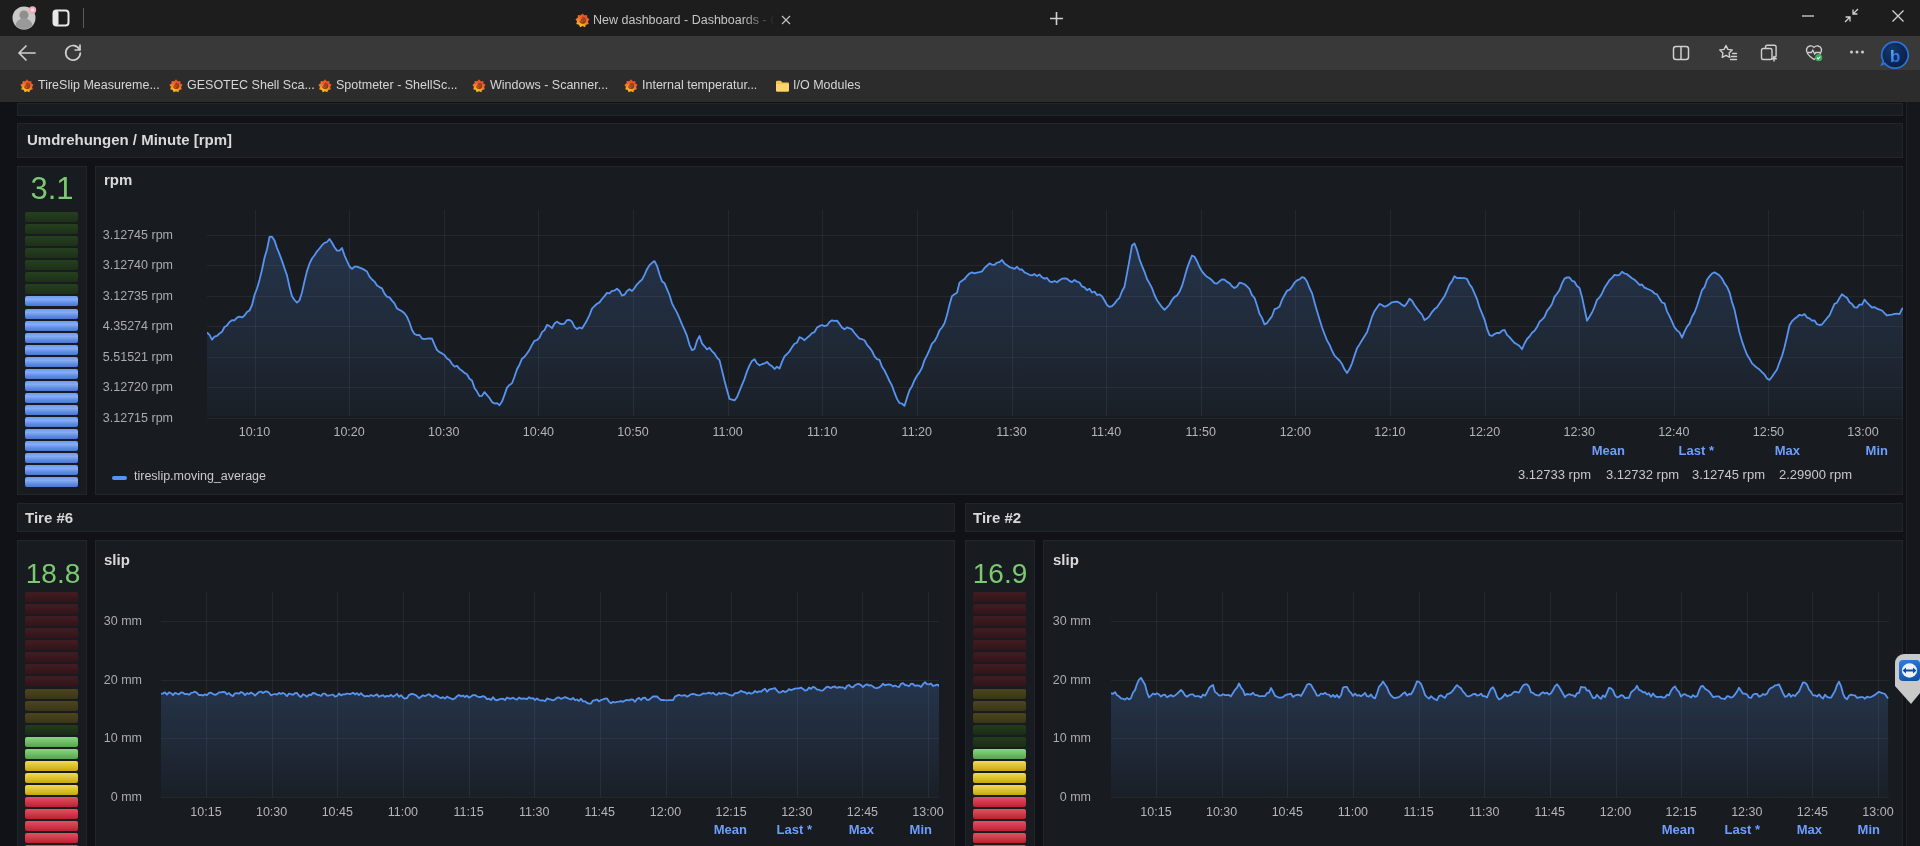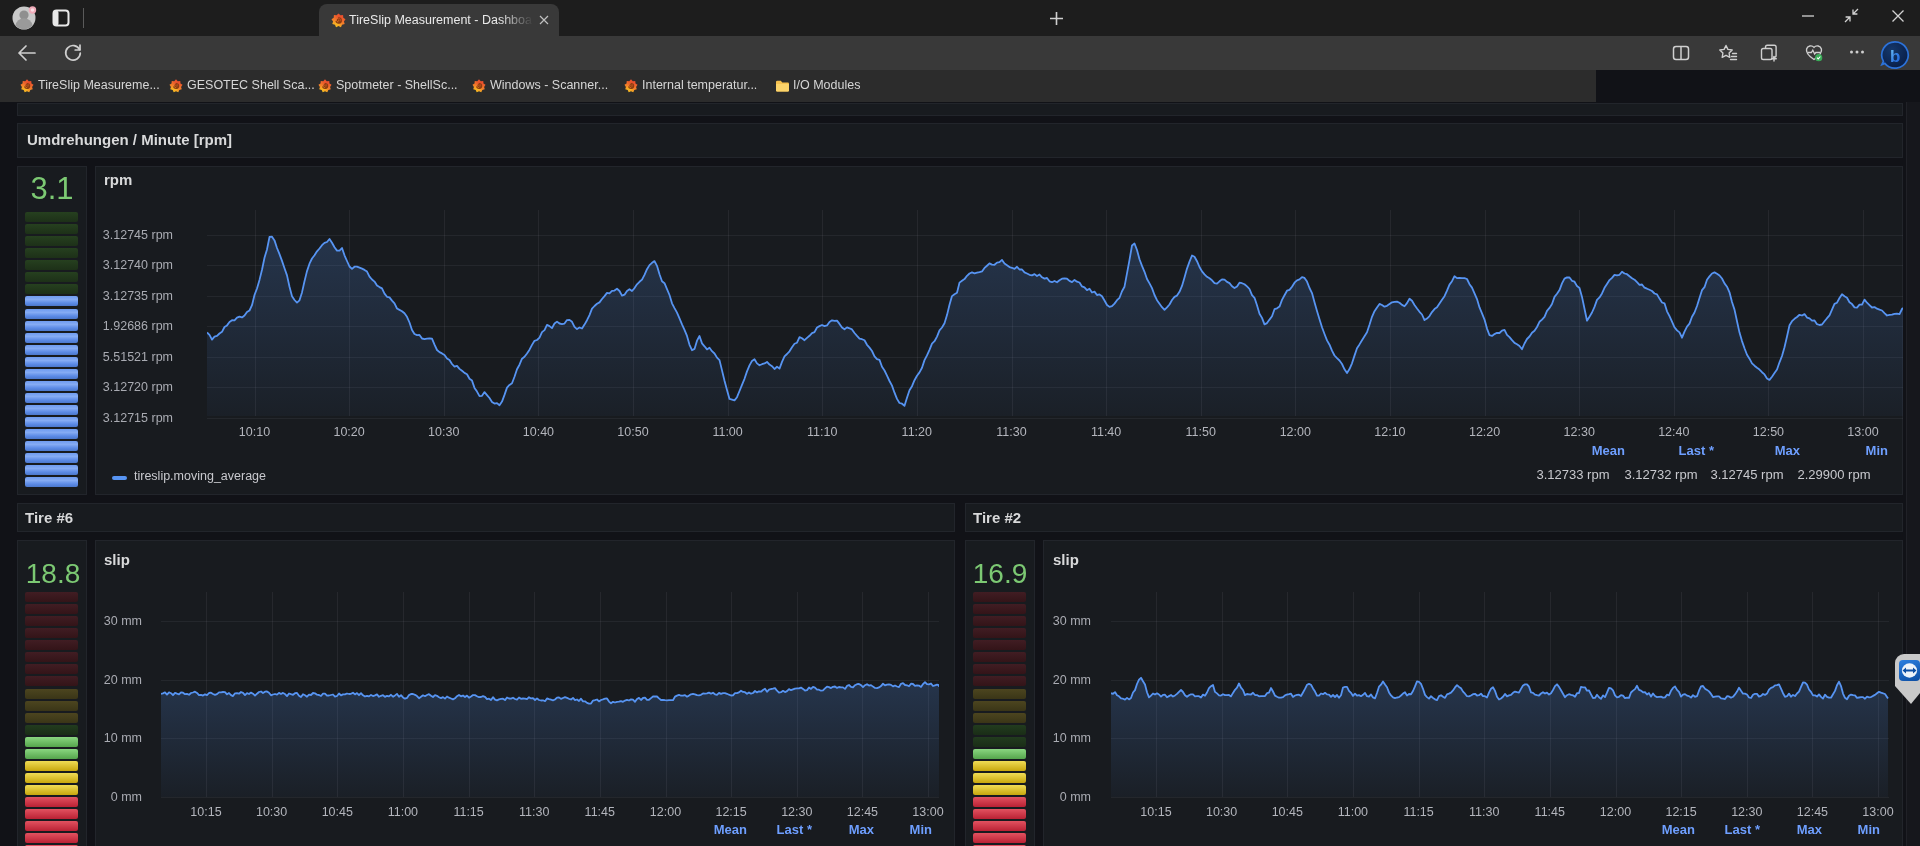--- a/index.html
+++ b/index.html
@@ -2,21 +2,21 @@
 <html><head>
 <meta charset="utf-8">
 <style>
 * { margin:0; padding:0; box-sizing:border-box; }
 html,body { width:1920px; height:846px; overflow:hidden; background:#111217;
   font-family:"Liberation Sans", sans-serif; }
 .abs { position:absolute; }
 
 #tabbar { position:absolute; left:0; top:0; width:1920px; height:36px; background:#1d1d1d; }
 #toolbar { position:absolute; left:0; top:36px; width:1920px; height:34px; background:#393939; }
-#bookbar { position:absolute; left:0; top:70px; width:1596px; height:32px; background:#2c2c2c; }
+#bookbar { position:absolute; left:0; top:70px; width:1920px; height:32px; background:#2c2c2c; }
 .tab { position:absolute; top:4px; height:32px; border-radius:8px 8px 0 0; }
 .tab .title { position:absolute; left:30px; top:9px; font-size:12.5px; color:#c5c5c5;
   white-space:nowrap; overflow:hidden; width:178px;
   -webkit-mask-image:linear-gradient(90deg,#000 80%,transparent 98%);
   mask-image:linear-gradient(90deg,#000 80%,transparent 98%); }
 .tab.active { background:#393939; }
 .tab.active .title { color:#e9e9e9; }
 .tab .x { position:absolute; right:8px; top:9px; width:14px; height:14px; color:#c0c0c0;
   font-size:13px; line-height:14px; text-align:center; }
 .vsep { position:absolute; left:83px; top:8px; width:1px; height:20px; background:#5a5a5a; }
@@ -28,21 +28,21 @@
 
 #dash { position:absolute; left:0; top:102px; width:1920px; height:744px; background:#111217; overflow:hidden; }
 .panel { position:absolute; background:#181b1f; border:1px solid #22252b; }
 .rowtitle { font-size:15px; font-weight:bold; color:#d8d9da; }
 .ptitle { position:absolute; font-size:15px; font-weight:bold; color:#d8d9da; }
 .bigval { position:absolute; color:#7cc973; font-weight:500; text-align:center; }
 .cell { position:absolute; border-radius:2px; }
 .ylab { position:absolute; font-size:12.5px; color:#a9abb2; text-align:right; width:80px; }
 .xlab { position:absolute; font-size:12.5px; color:#b3b5bc; text-align:center; width:60px; }
 .lhead { position:absolute; font-size:13px; font-weight:bold; color:#6e9fff; text-align:right; width:90px; }
-.lval { position:absolute; font-size:13px; color:#c8c9ce; text-align:center; width:110px; }
+.lval { position:absolute; font-size:13px; color:#c8c9ce; text-align:left; width:110px; }
 .legname { position:absolute; font-size:12.5px; color:#c8c9ce; }
 .legdash { position:absolute; width:15px; height:4px; border-radius:2px; background:#5794f2; }
 .gline-h { position:absolute; height:1px; background:rgba(204,204,220,0.07); }
 .gline-v { position:absolute; width:1px; background:rgba(204,204,220,0.08); }
 </style>
 </head>
 <body>
 
 <div id="tabbar">
 
@@ -52,34 +52,34 @@
     <path d="M4.5 21.5 a8.6 8.6 0 0 1 17 0 a11.5 11.5 0 0 1 -17 0 Z" fill="#9a9a9a"></path>
     <circle cx="21.5" cy="6" r="3.7" fill="#efaab8"></circle>
     <circle cx="21.5" cy="6" r="1.8" fill="#fbdde3"></circle>
   </svg>
 
   <svg class="abs" style="left:52px;top:9px" width="18" height="18" viewBox="0 0 18 18">
     <rect x="1.5" y="1.5" width="15" height="15" rx="3" fill="none" stroke="#e8e8e8" stroke-width="2"></rect>
     <rect x="1.5" y="1.5" width="5" height="15" rx="2.5" fill="#e8e8e8"></rect>
   </svg>
   <div class="vsep"></div>
-    <div class="tab active" style="left:319px;width:240px">
+    <div class="tab" style="left:563px;width:238px">
       <svg class="abs fav2" style="left:12px;top:9px" width="15" height="15" viewBox="0 0 16 16">
 <defs>
-          <linearGradient id="gf2" x1="0.2" y1="1" x2="0.65" y2="0">
+          <linearGradient id="gf3" x1="0.2" y1="1" x2="0.65" y2="0">
 <stop offset="0%" stop-color="#fbd21e"></stop>
             <stop offset="40%" stop-color="#f4832a"></stop>
             <stop offset="100%" stop-color="#e5432d"></stop>
           </linearGradient>
         </defs>
-<path d="M8.00 0.40 L10.02 2.46 L12.89 2.18 L13.11 5.05 L15.48 6.68 L13.81 9.02 L14.58 11.80 L11.79 12.52 L10.60 15.14 L8.00 13.90 L5.40 15.14 L4.21 12.52 L1.42 11.80 L2.19 9.02 L0.52 6.68 L2.89 5.05 L3.11 2.18 L5.98 2.46 Z" fill="url(#gf2)"></path>
-<circle cx="8" cy="8" r="4.6" fill="url(#gf2)"></circle>
-<path d="M8.1 5.1 a2.9 2.9 0 1 1 -2.8 3.4 a2.1 2.1 0 1 0 2.6 -2.1 a1.15 1.15 0 1 0 0.1 2.3" fill="none" stroke="#8a3c11" stroke-width="1.25" stroke-linecap="round"></path>
-</svg>
-      <div class="title" style="width:188px">TireSlip Measurement - Dashboa</div>
+<path d="M8.00 0.40 L10.02 2.46 L12.89 2.18 L13.11 5.05 L15.48 6.68 L13.81 9.02 L14.58 11.80 L11.79 12.52 L10.60 15.14 L8.00 13.90 L5.40 15.14 L4.21 12.52 L1.42 11.80 L2.19 9.02 L0.52 6.68 L2.89 5.05 L3.11 2.18 L5.98 2.46 Z" fill="url(#gf3)"></path>
+<circle cx="8" cy="8" r="4.6" fill="url(#gf3)"></circle>
+<path d="M8.1 5.1 a2.9 2.9 0 1 1 -2.8 3.4 a2.1 2.1 0 1 0 2.6 -2.1 a1.15 1.15 0 1 0 0.1 2.3" fill="none" stroke="#8a3c11" stroke-width="1.25" stroke-linecap="round"></path>
+</svg>
+      <div class="title" style="width:186px">New dashboard - Dashboards - G</div>
       <svg class="x" viewBox="0 0 14 14" width="14" height="14" style="left:auto">
         <path d="M3 3 L11 11 M11 3 L3 11" stroke="#c0c0c0" stroke-width="1.2"></path>
       </svg>
     </div>
 
   <svg class="abs" style="left:1049px;top:11px" width="15" height="15" viewBox="0 0 15 15">
     <path d="M7.5 1 v13 M1 7.5 h13" stroke="#cfcfcf" stroke-width="1.6"></path>
   </svg>
 
   <svg class="abs" style="left:1800px;top:8px" width="16" height="16" viewBox="0 0 16 16">
@@ -275,21 +275,21 @@
     <div class="gline-h" style="left:207px;top:132.5px;width:1696px"></div>
     <div class="gline-h" style="left:207px;top:163.0px;width:1696px"></div>
     <div class="gline-h" style="left:207px;top:193.5px;width:1696px"></div>
     <div class="gline-h" style="left:207px;top:224.0px;width:1696px"></div>
     <div class="gline-h" style="left:207px;top:254.5px;width:1696px"></div>
     <div class="gline-h" style="left:207px;top:285.0px;width:1696px"></div>
     <div class="gline-h" style="left:207px;top:315.5px;width:1696px"></div>
     <div class="ylab" style="left:93px;top:125.5px">3.12745 rpm</div>
     <div class="ylab" style="left:93px;top:156.0px">3.12740 rpm</div>
     <div class="ylab" style="left:93px;top:186.5px">3.12735 rpm</div>
-    <div class="ylab" style="left:93px;top:217.0px">1.92686 rpm</div>
+    <div class="ylab" style="left:93px;top:217.0px">4.35274 rpm</div>
     <div class="ylab" style="left:93px;top:247.5px">5.51521 rpm</div>
     <div class="ylab" style="left:93px;top:278.0px">3.12720 rpm</div>
     <div class="ylab" style="left:93px;top:308.5px">3.12715 rpm</div>
     <div class="xlab" style="left:224.5px;top:323px">10:10</div>
     <div class="xlab" style="left:319.1px;top:323px">10:20</div>
     <div class="xlab" style="left:413.7px;top:323px">10:30</div>
     <div class="xlab" style="left:508.4px;top:323px">10:40</div>
     <div class="xlab" style="left:603.0px;top:323px">10:50</div>
     <div class="xlab" style="left:697.6px;top:323px">11:00</div>
     <div class="xlab" style="left:792.2px;top:323px">11:10</div>

